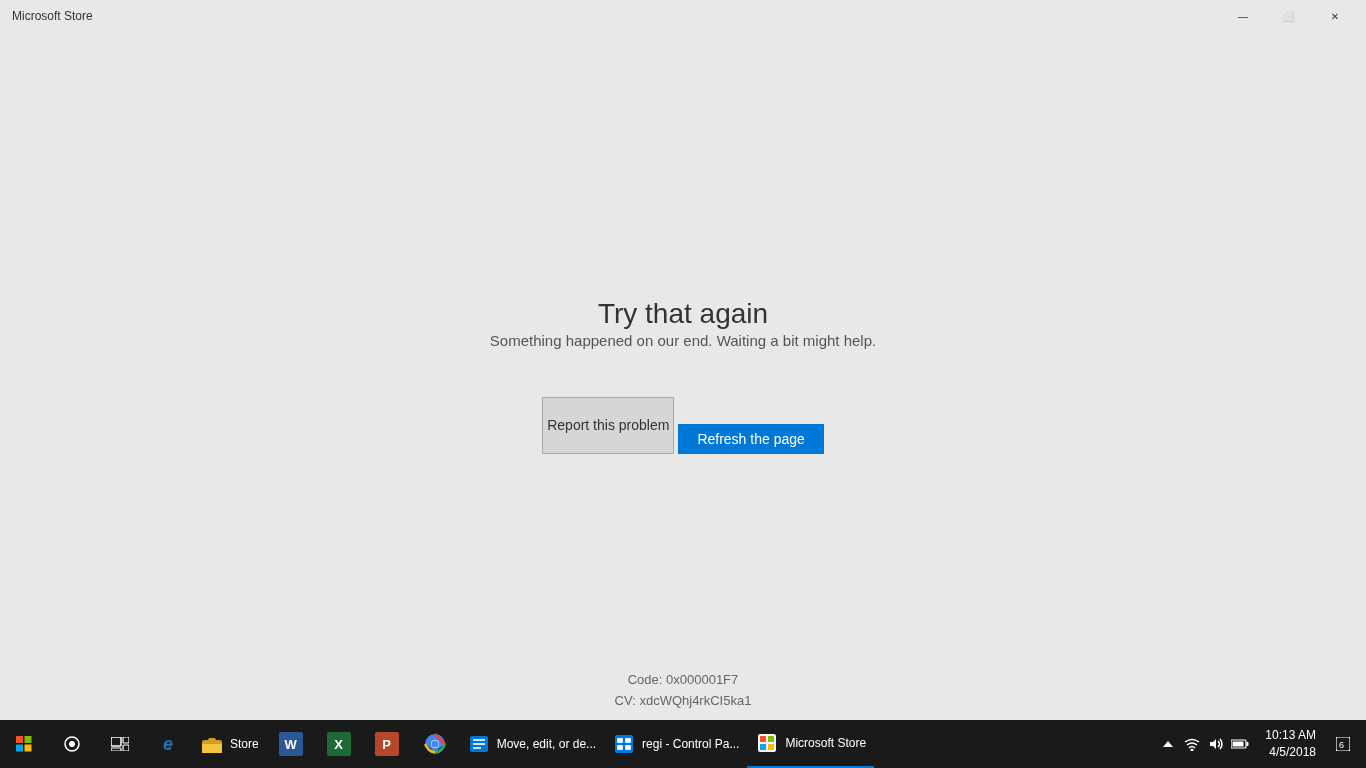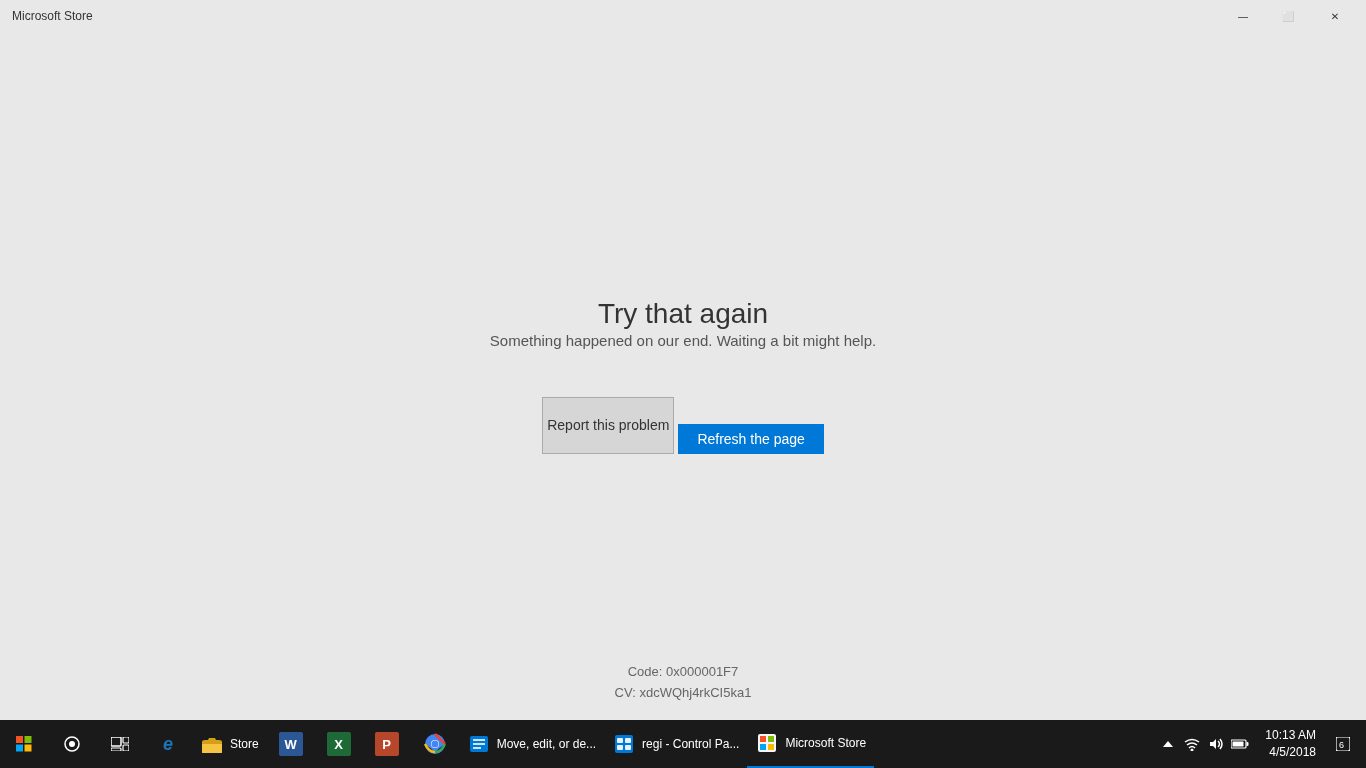--- a/index.html
+++ b/index.html
@@ -87,21 +87,21 @@
       border: 1px solid #0078d7;
       color: white;
       font-size: 14px;
       cursor: pointer;
       font-family: 'Segoe UI', sans-serif;
       margin-top: 27px;
     }
 
     .error-codes {
       position: absolute;
-      bottom: 64px;
+      bottom: 56px;
       left: 50%;
       transform: translateX(-50%);
       text-align: center;
     }
 
     .error-code-line {
       font-size: 13px;
       color: #666;
       line-height: 1.6;
     }

